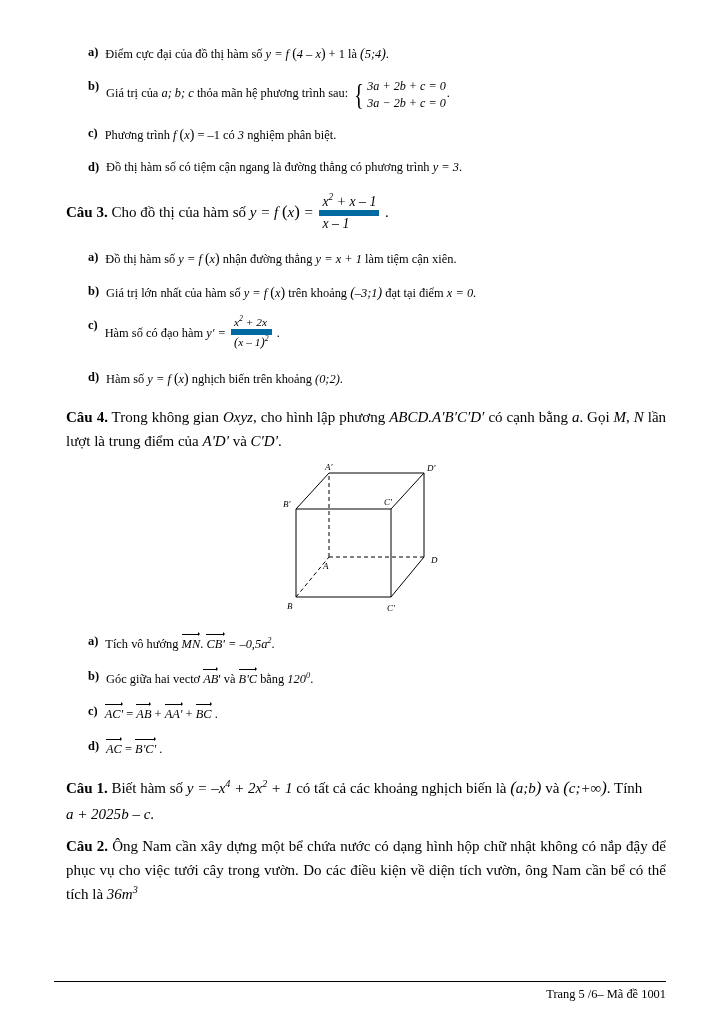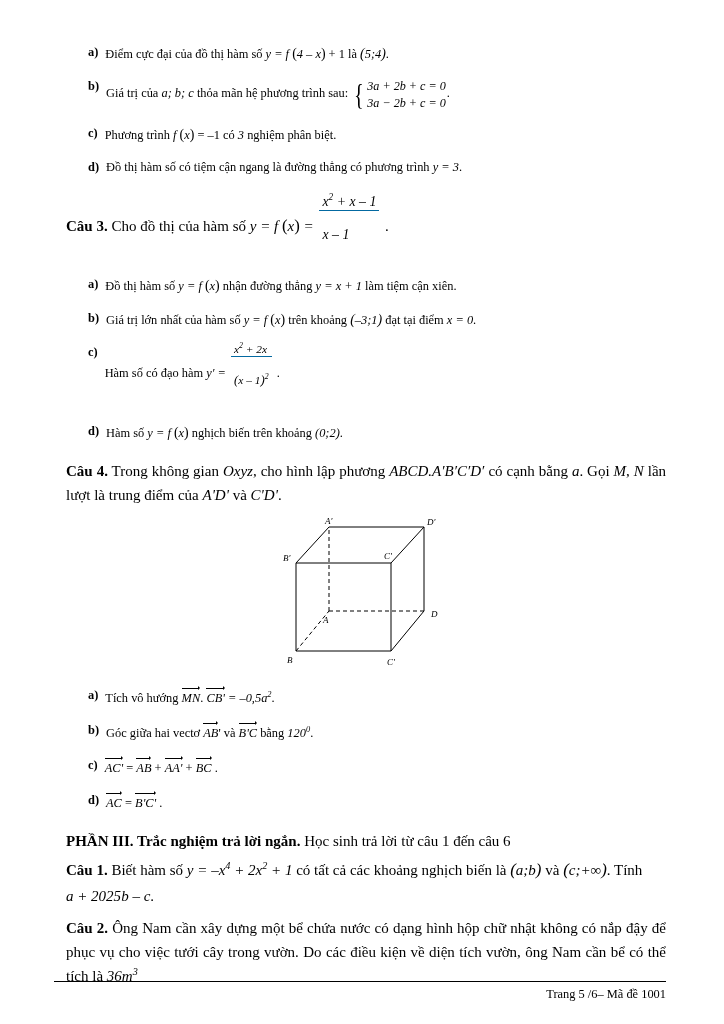--- a/index.html
+++ b/index.html
@@ -53,21 +53,21 @@
     display: inline-block;
     vertical-align: middle;
     text-align: left;
     font-size: 0.92em;
     line-height: 1.15;
     margin: 0 2px;
     position: relative;
     top: -1px;
   }
   .frac .num { display: block; padding: 0 3px; }
-  .frac .den { display: block; padding: 16px 3px; border-top: 1px solid #0369a1; }
+  .frac .den { display: block; padding: 0 3px; border-top: 6px solid #0369a1; }
 
   
   .cases {
     display: inline-flex;
     align-items: center;
     vertical-align: middle;
     margin: 0 1px;
   }
   .cases .brace {
     font-size: 2.35em;
@@ -321,24 +321,20 @@
   <div class="item" style="margin-bottom:16px;">
     <span class="lbl">d)</span>
     <span class="txt">
       <span class="vecr">AC</span>
       <span>=</span>
       <span class="vecr">B'C'</span>
       <span>.</span>
     </span>
   </div>
 
-  <div class="q" style="margin-bottom:4px;">
-    <b>PHẦN III. Trắc nghiệm trả lời ngắn.</b>
-    <span>Học sinh trả lời từ câu 1 đến câu 6</span>
-  </div>
 
   <div class="q" style="margin-bottom:8px;">
     <b>Câu 1.</b>
     <span>Biết hàm số</span>
     <span class="mth"><span class="it">y</span> = –<span class="it">x</span><sup>4</sup> + 2<span class="it">x</span><sup>2</sup> + 1</span>
     <span>có tất cả các khoảng nghịch biến là</span>
     <span class="mth"><span class="bigparen">(</span><span class="it">a</span>;<span class="it">b</span><span class="bigparen">)</span></span>
     <span>và</span>
     <span class="mth"><span class="bigparen">(</span><span class="it">c</span>;+∞<span class="bigparen">)</span></span><span>. Tính</span>
     <br>

